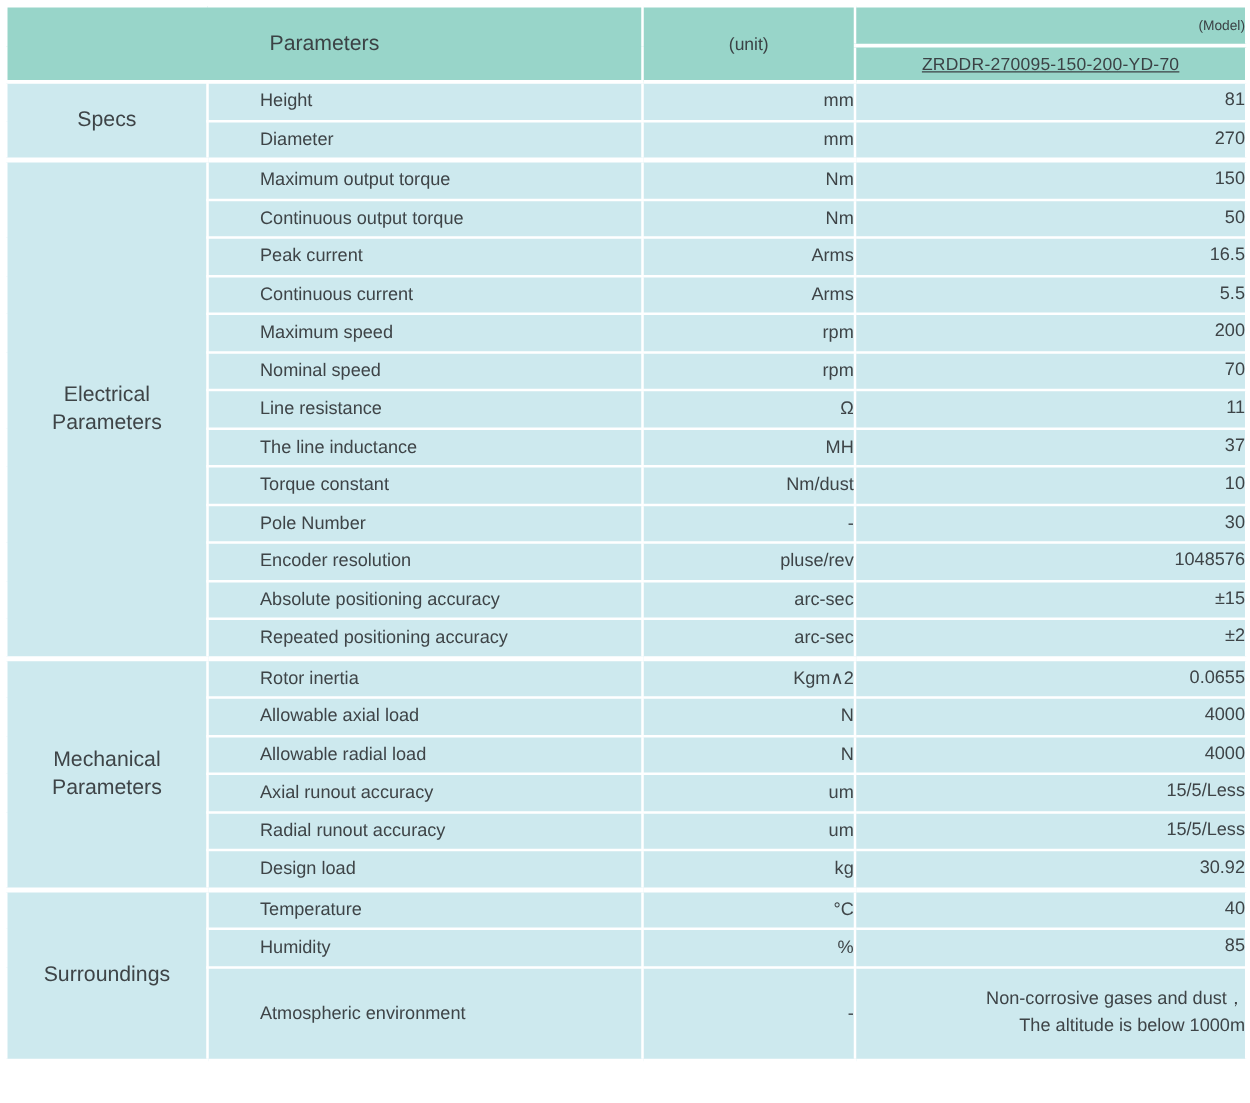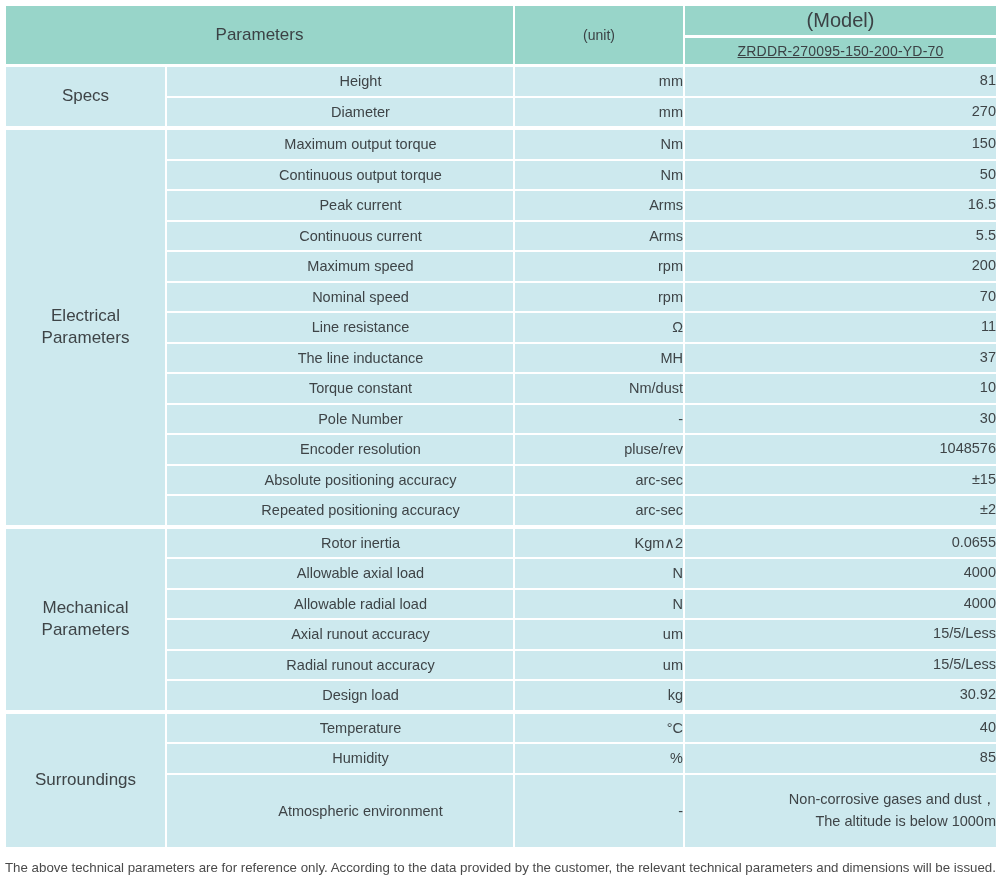--- a/index.html
+++ b/index.html
@@ -31,37 +31,37 @@
     padding: 0;
     vertical-align: middle;
   }
   thead th {
     background: #98d5c9;
     border-bottom-width: 3px;
     color: #3b4245;
   }
   thead th.param-head { font-size: 17px; height: 58px; }
   thead th.unit-head  { font-size: 14px; }
-  thead th.model-head { font-size: 20px; height: 29px; }
+  thead th.model-head { font-size: 11px; height: 29px; text-align: right; }
   thead th.model-value { font-size: 14px; height: 26px; letter-spacing: 0.2px; text-decoration: underline; }
 
   tbody th, tbody td {
     background: #cde9ee;
     height: 28.5px;
     font-size: 14.5px;
   }
   tbody th.group-cell {
     text-align: center;
     white-space: pre-line;
     line-height: 1.3;
     font-size: 17px;
     border-bottom-width: 4px;
   }
   td.name-cell {
-    text-align: center;
+    text-align: left;
     padding-left: 41px;
   }
   td.unit-cell, td.value-cell {
     text-align: right;
   }
   td.value-cell {
     white-space: pre-line;
     line-height: 1.5;
   }
   tr.section-end td { border-bottom-width: 4px; }
@@ -219,14 +219,13 @@
           <td class="value-cell">85</td>
         </tr>
         <tr class="section-end tall">
           <td class="name-cell">Atmospheric environment</td>
           <td class="unit-cell">-</td>
           <td class="value-cell">Non-corrosive gases and dust，
 The altitude is below 1000m</td>
         </tr>
       </tbody>
   </table>
-  <div class="footnote">The above technical parameters are for reference only. According to the data provided by the customer, the relevant technical parameters and dimensions will be issued.</div>
 </div>
 
 </body></html>

